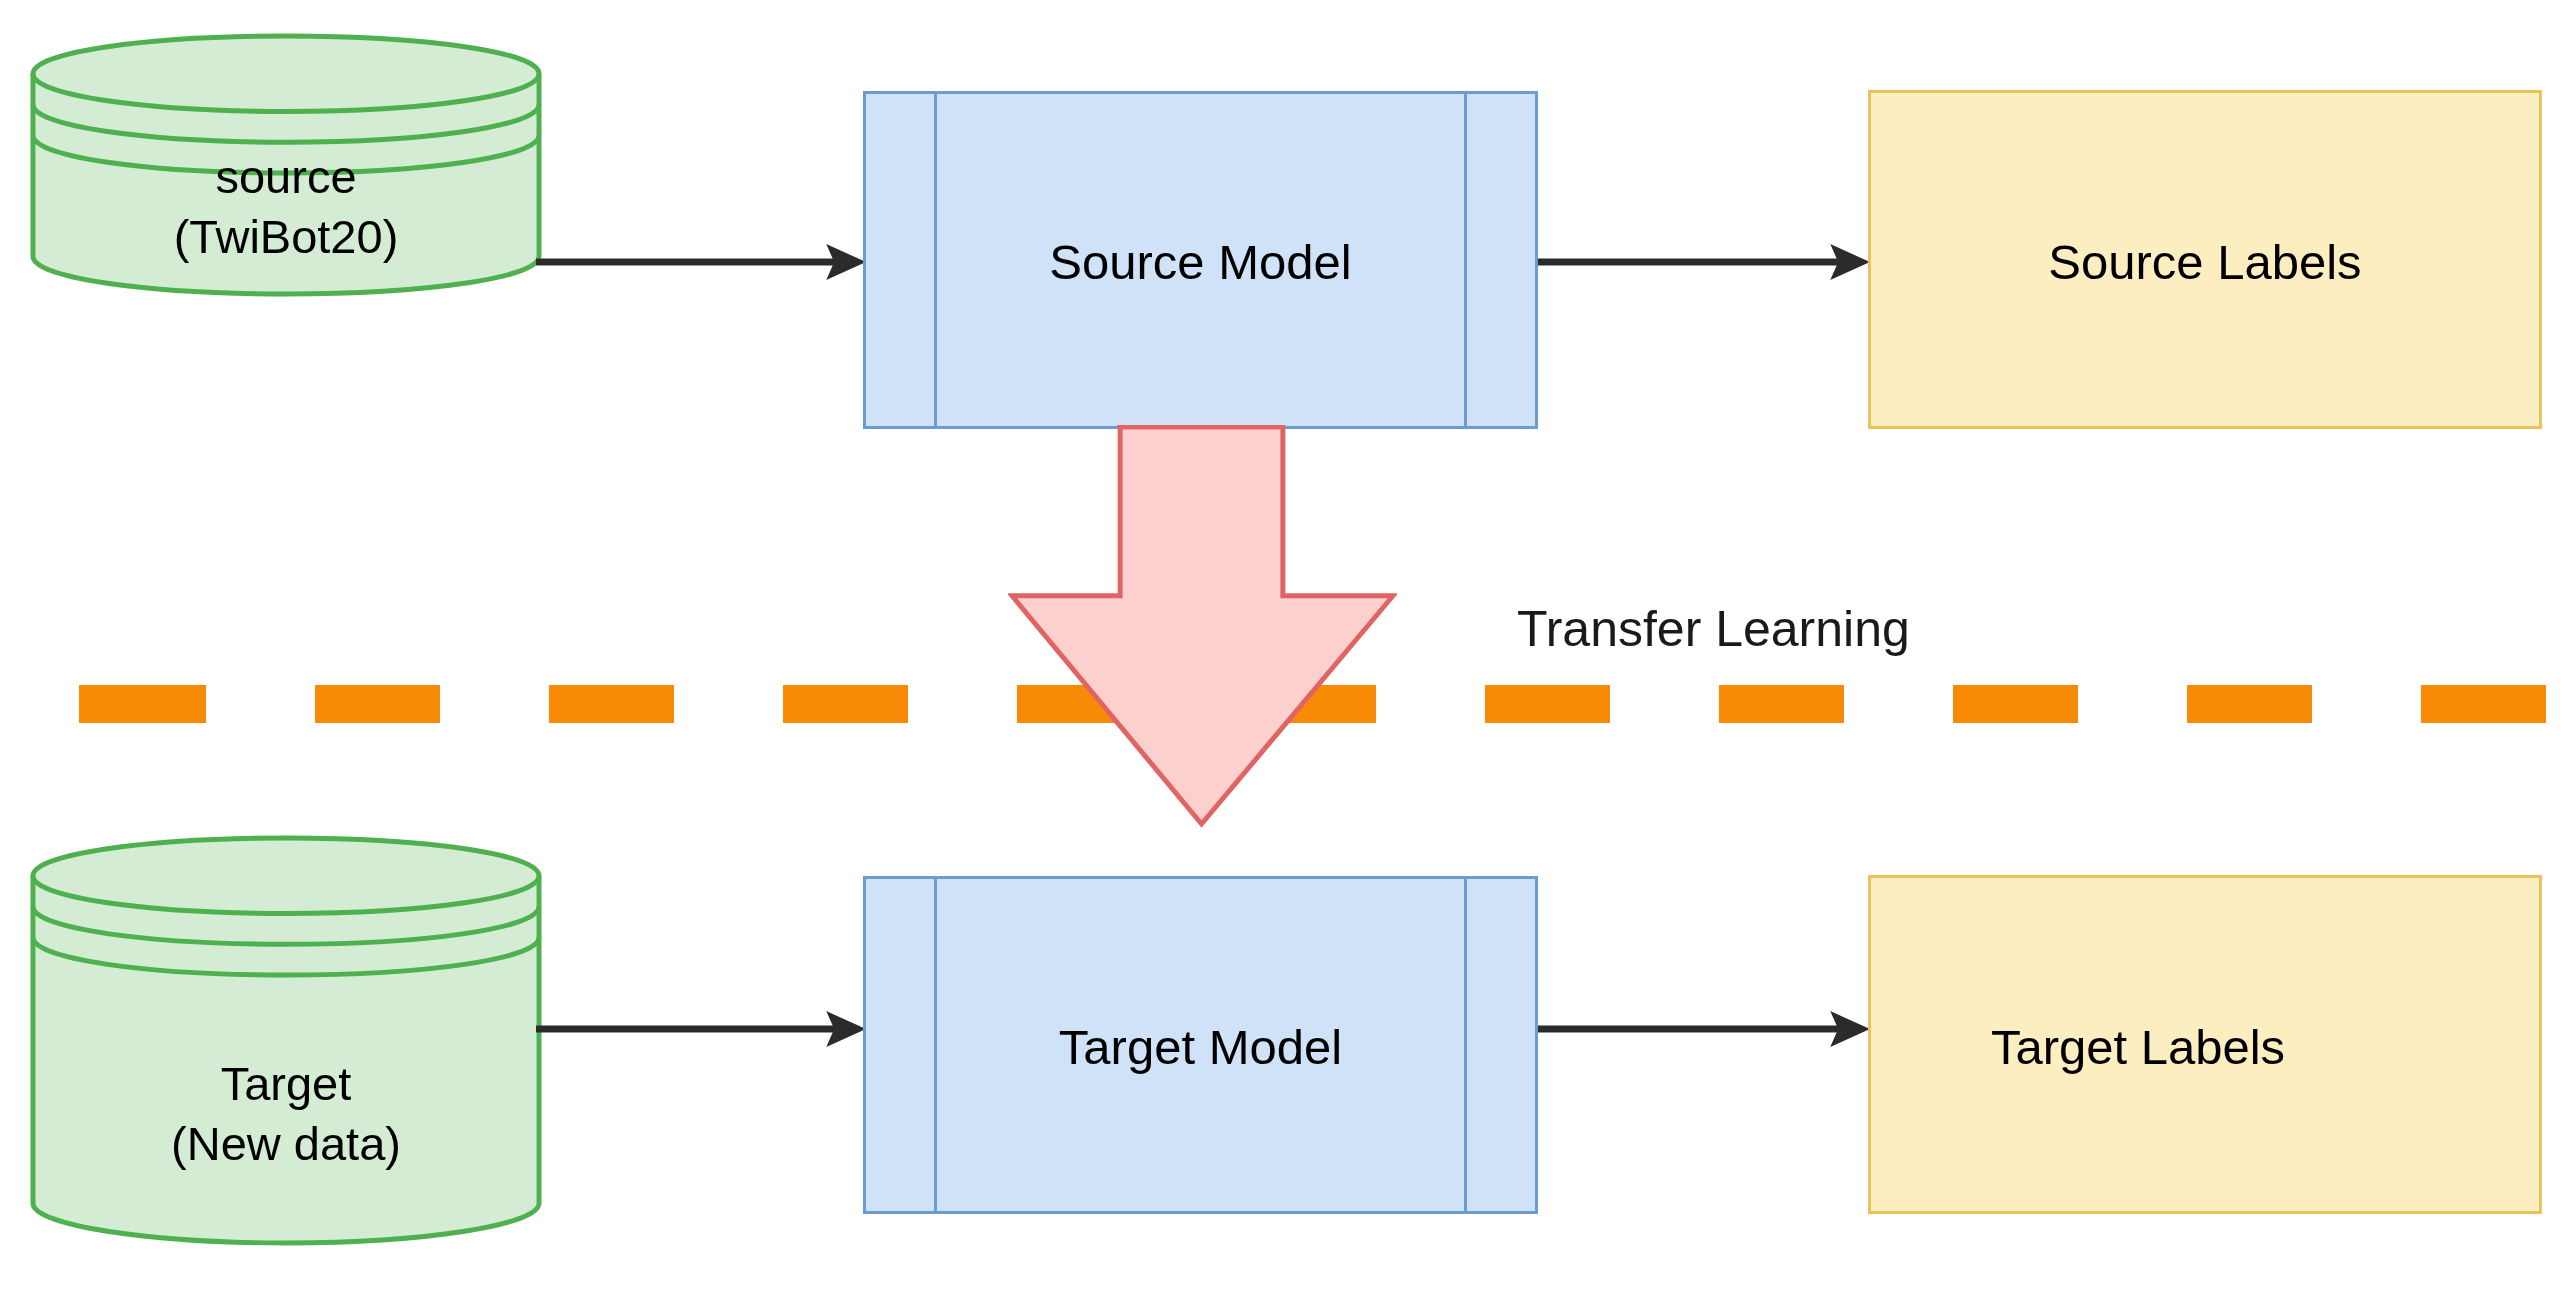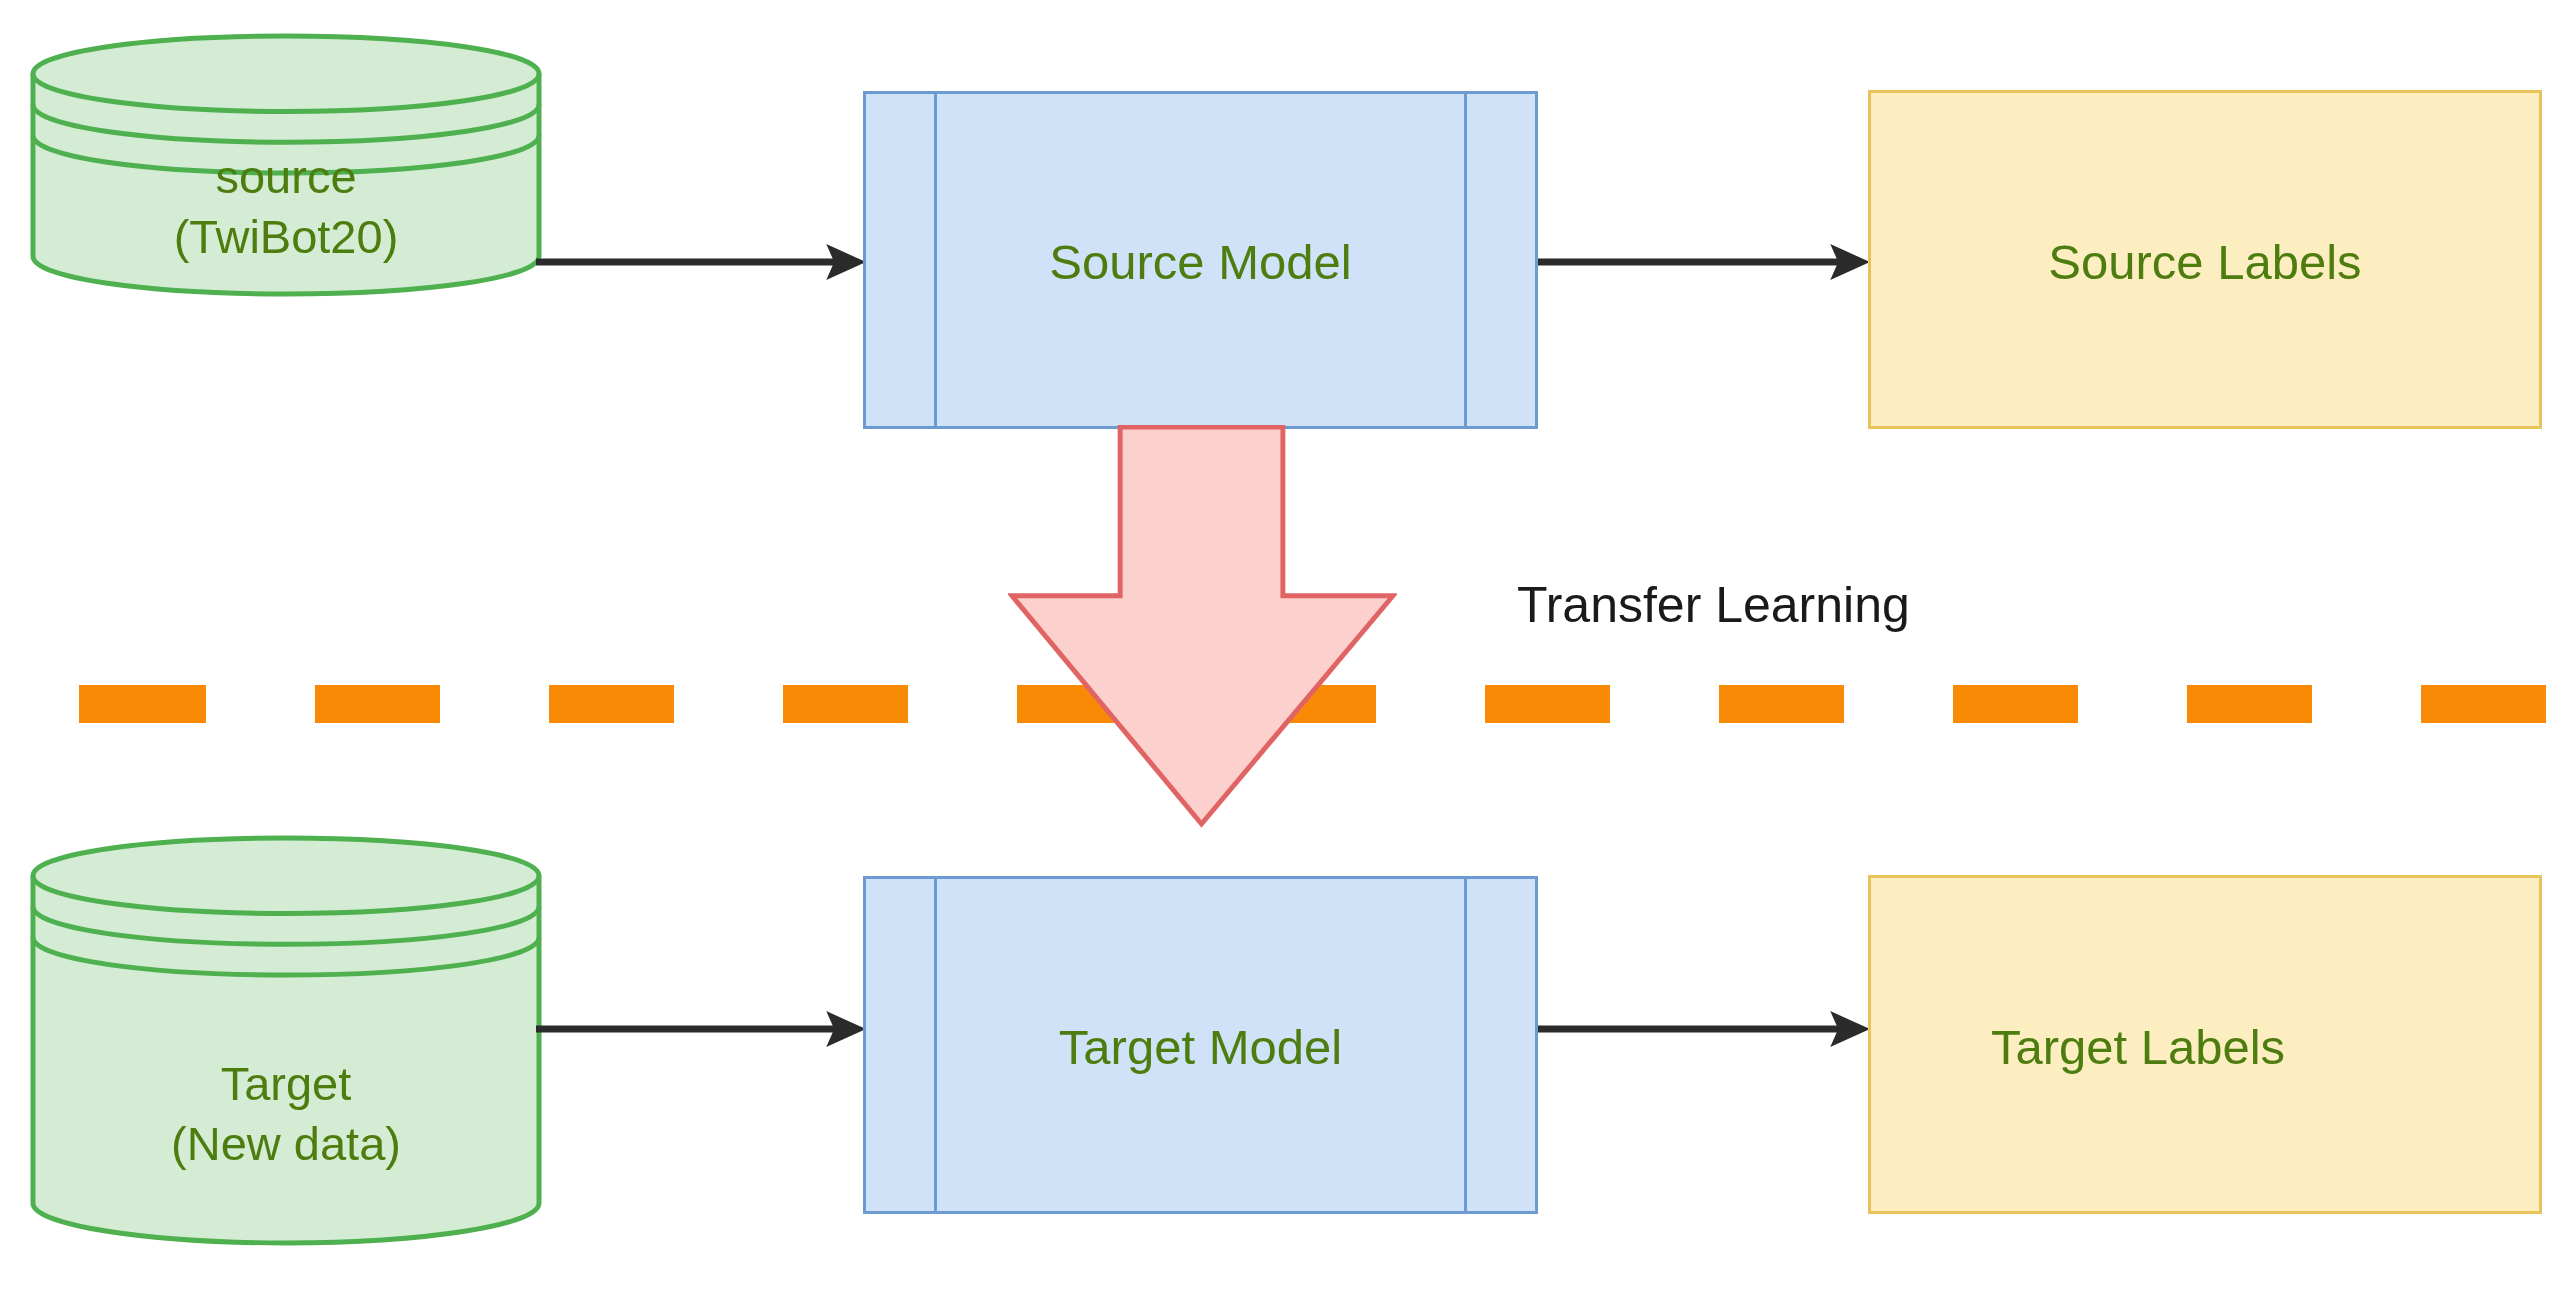--- a/index.html
+++ b/index.html
@@ -13,21 +13,21 @@
   #canvas {
     position: relative;
     width: 2576px;
     height: 1293px;
     background: #ffffff;
     overflow: hidden;
   }
   .node-label {
     position: absolute;
     text-align: center;
-    color: #4d7c0f;
+    color: #000000;
     line-height: 1.28;
     white-space: pre-line;
     pointer-events: none;
   }
 
   
   .cylinder {
     position: absolute;
   }
   .cylinder svg { display: block; }
@@ -126,21 +126,21 @@
       <line x1="0" y1="18" x2="312" y2="18" stroke="#2b2b2b" stroke-width="7"></line>
       <polygon points="334,18 294,0 302,18 294,36" fill="#2b2b2b"></polygon>
     </svg>
   </div>
 
   <div class="label-box" style="left:1868px; top:90px; width:674px; height:339px;"></div>
   <div class="node-label" style="left:1868px; top:231px; width:674px; font-size:49px;">Source Labels</div>
 
   <div id="divider-line" style="top:685px;"></div>
 
-  <div id="transfer-caption" style="left:1517px; top:576px; font-size:50px;">Transfer Learning</div>
+  <div id="transfer-caption" style="left:1517px; top:600px; font-size:50px;">Transfer Learning</div>
 
   <div id="transfer-arrow" style="left:1008px; top:425px; width:389px; height:403px;">
     <svg width="389" height="403" viewBox="0 0 392 406">
       <polygon points="113,2 277,2 277,172 388,172 195,402 4,172 113,172" fill="#fbd0cd" stroke="#e06464" stroke-width="5" stroke-linejoin="miter"></polygon>
     </svg>
   </div>
 
   <div class="cylinder" style="left:30px; top:834px; width:512px; height:413px;">
     <svg width="512" height="413" viewBox="0 0 516 416">
       <path d="M3,42 C3,20 118,4 258,4 C398,4 513,20 513,42 L513,372

